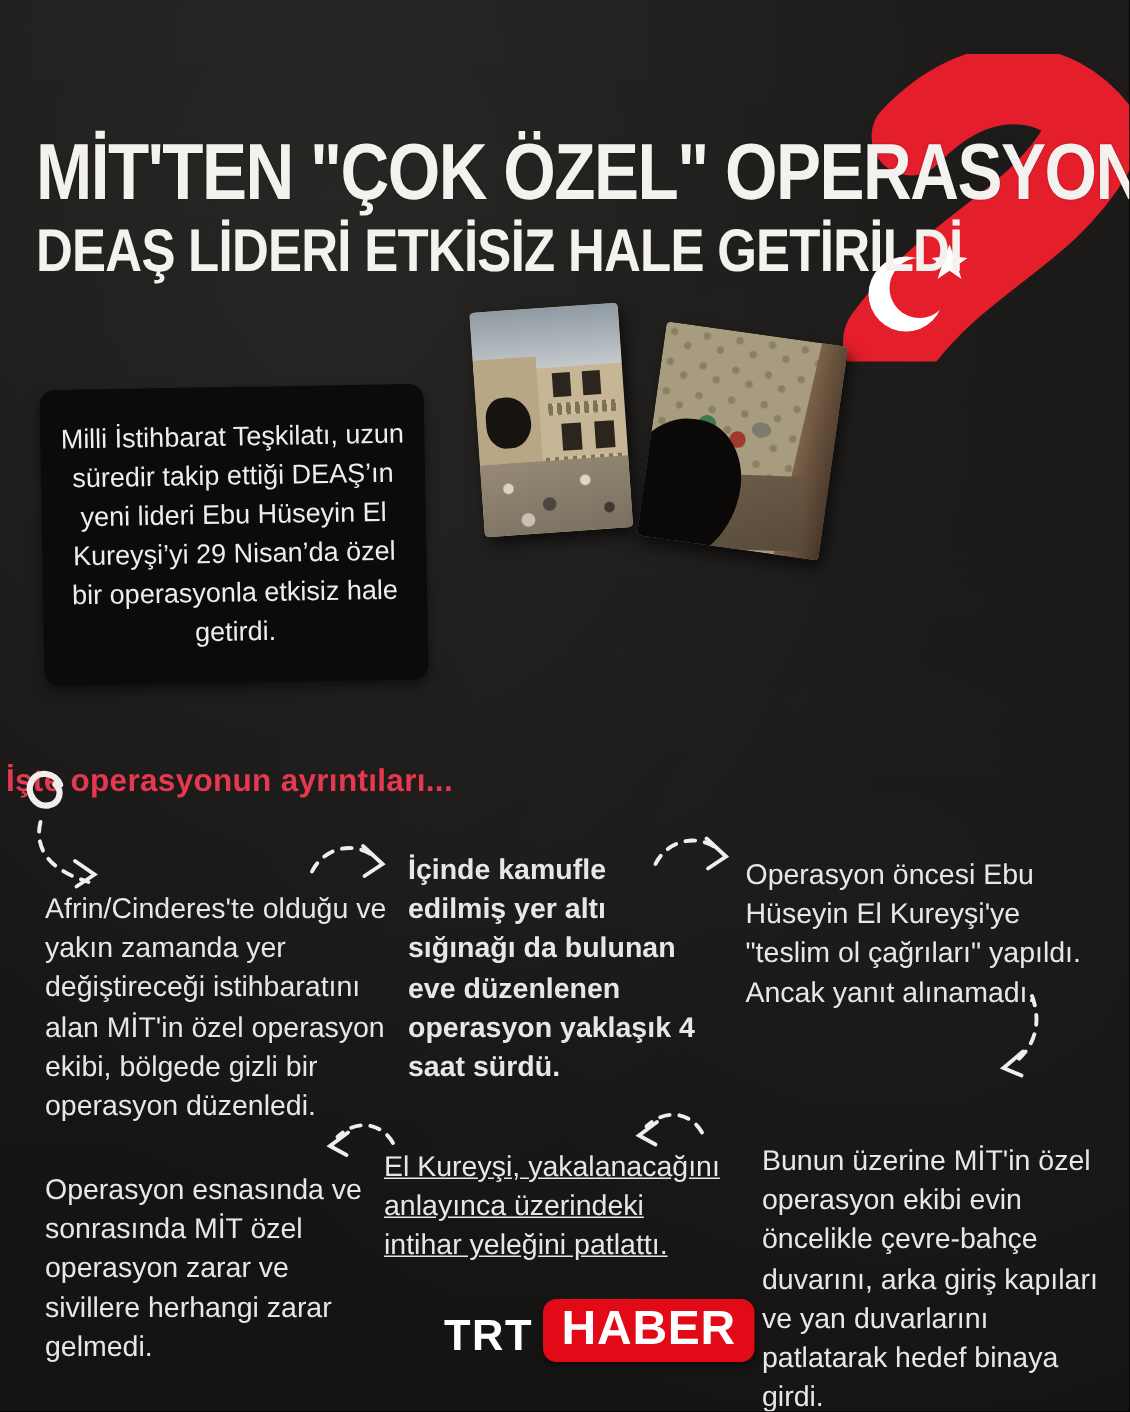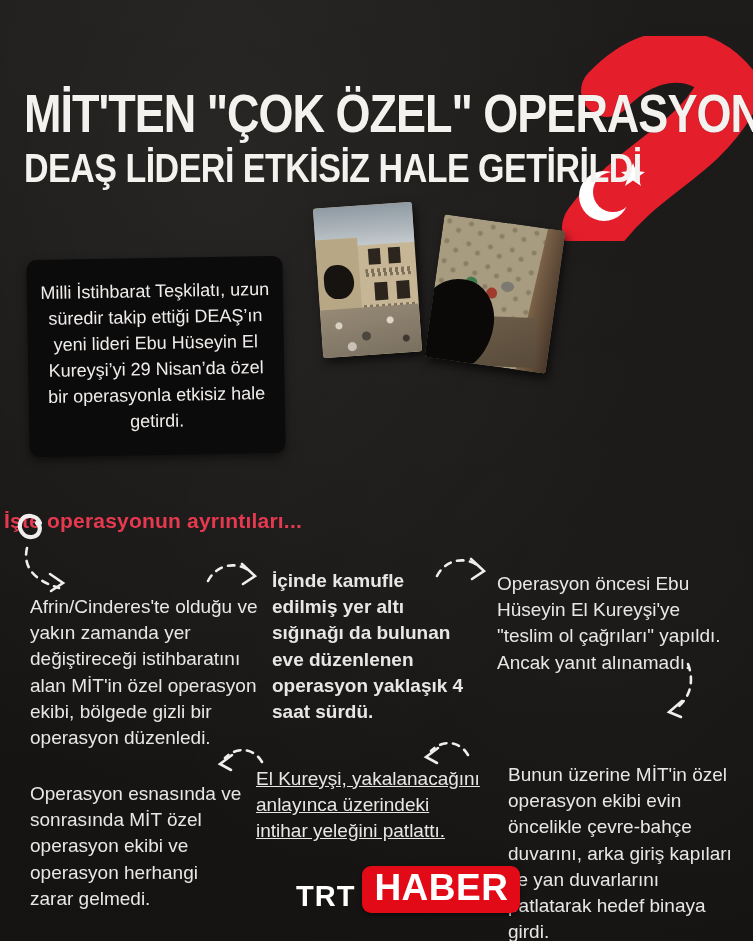--- a/index.html
+++ b/index.html
@@ -63,21 +63,21 @@
   .s2{left:272px;top:568px;width:198px;font-weight:bold;}
   .s3{left:497px;top:571px;width:224px;}
   .s4{left:30px;top:781px;width:214px;}
   .s5{left:256px;top:766px;width:228px;text-decoration:underline;}
   .s6{left:508px;top:762px;width:228px;}
   
   .arrows{position:absolute;left:0;top:0;width:753px;height:941px;z-index:7;pointer-events:none;}
   
   .logo{position:absolute;left:296px;top:866px;z-index:8;display:flex;align-items:flex-end;gap:7px;}
   .logo .trt{color:#fff;font-weight:800;font-size:29px;letter-spacing:1px;}
-  .logo .haber{background:#e30a17;color:#fff;font-weight:800;font-size:37px;letter-spacing:0.5px;
+  .logo .haber{background:#e30a17;color:#fff;font-weight:800;font-size:32px;letter-spacing:0.5px;
     padding:1px 12px 4px;border-radius:9px;box-shadow:0 2px 5px rgba(0,0,0,.5);}
 </style>
 </head>
 <body>
 
 <div id="canvas">
 
   <div class="ribbon">
     <svg width="201" height="205" viewBox="0 0 201 205">
       <path d="M 178,48 C 172,88 150,102 118,118" stroke="#9e0e19" stroke-width="42" fill="none" stroke-linecap="round"></path>
@@ -125,21 +125,21 @@
   <div class="bullets">
   </div>
 
   <div class="dheading">İşte operasyonun ayrıntıları...</div>
 
   <div class="step s1">Afrin/Cinderes'te olduğu ve yakın zamanda yer değiştireceği istihbaratını alan MİT'in özel operasyon ekibi, bölgede gizli bir operasyon düzenledi.</div>
   <div class="step s2">İçinde kamufle edilmiş yer altı sığınağı da bulunan eve düzenlenen operasyon yaklaşık 4 saat sürdü.</div>
   <div class="step s3">Operasyon öncesi Ebu Hüseyin El Kureyşi'ye "teslim ol çağrıları" yapıldı. Ancak yanıt alınamadı.</div>
   <div class="step s6">Bunun üzerine MİT'in özel operasyon ekibi evin öncelikle çevre-bahçe duvarını, arka giriş kapıları ve yan duvarlarını patlatarak hedef binaya girdi.</div>
   <div class="step s5">El Kureyşi, yakalanacağını anlayınca üzerindeki intihar yeleğini patlattı.</div>
-  <div class="step s4">Operasyon esnasında ve sonrasında MİT özel operasyon ekibi ve operasyon herhangi zarar gelmedi.</div>
+  <div class="step s4">Operasyon esnasında ve sonrasında MİT özel operasyon zarar ve sivillere herhangi zarar gelmedi.</div>
 
   <svg class="arrows" viewBox="0 0 753 941">
     <g stroke="#efeeec" fill="none" stroke-linecap="round">
 
       <path d="M 40,523 C 37,515 25,513 21,521 C 17,529 24,538 32,537 C 40,536 42,527 37,523" stroke-width="4.2"></path>
 
       <path d="M 27,548 C 24,560 28,572 41,580 C 47,584 53,586 59,588" stroke-width="2.6" stroke-dasharray="6.5 6.5"></path>
       <path d="M 50,574 L 63,583 L 51,591" stroke-width="2.6"></path>
 
       <path d="M 208,581 C 216,565 236,560 251,572" stroke-width="2.6" stroke-dasharray="6.5 6.5"></path>

